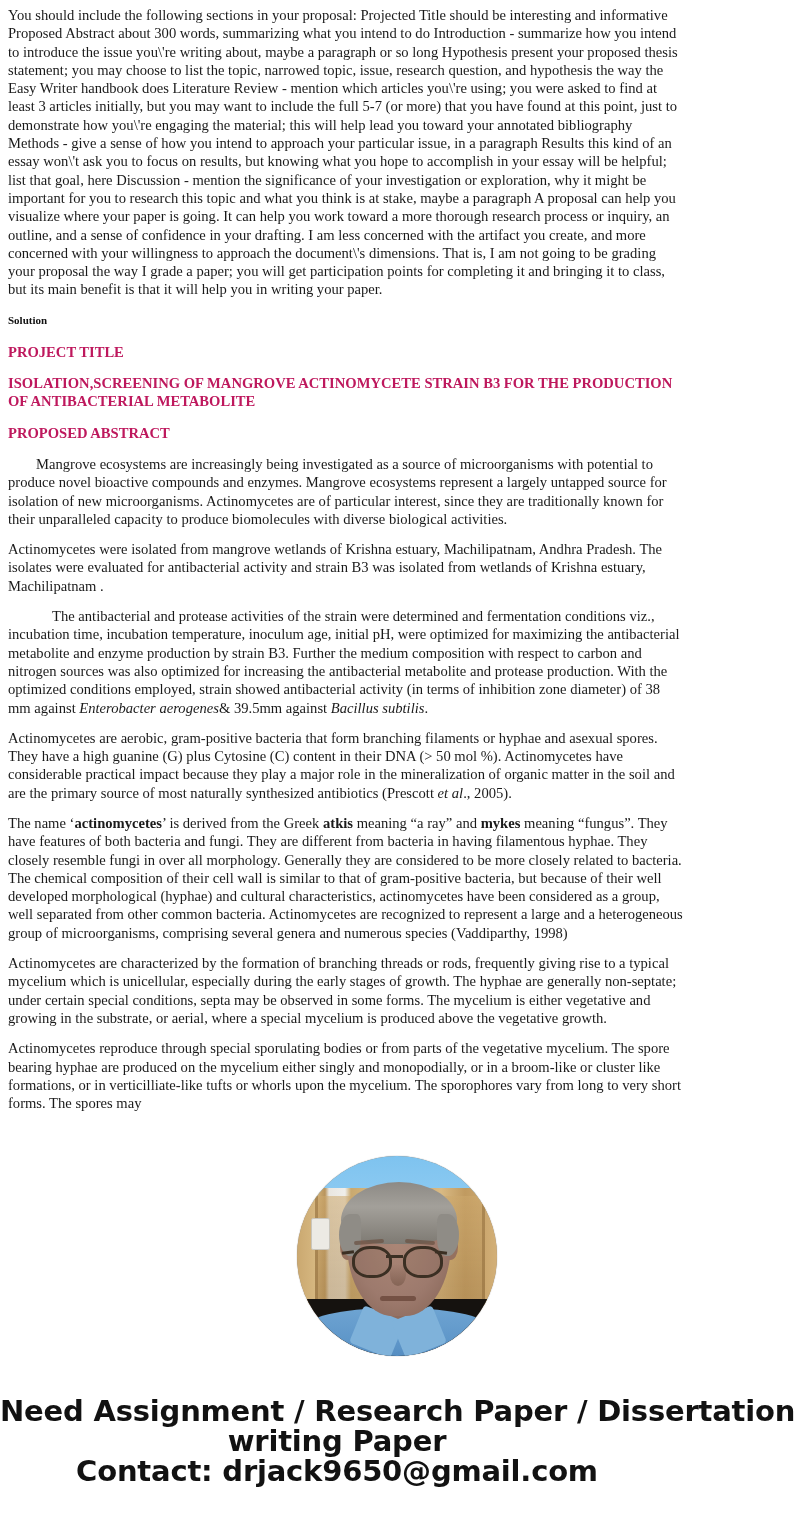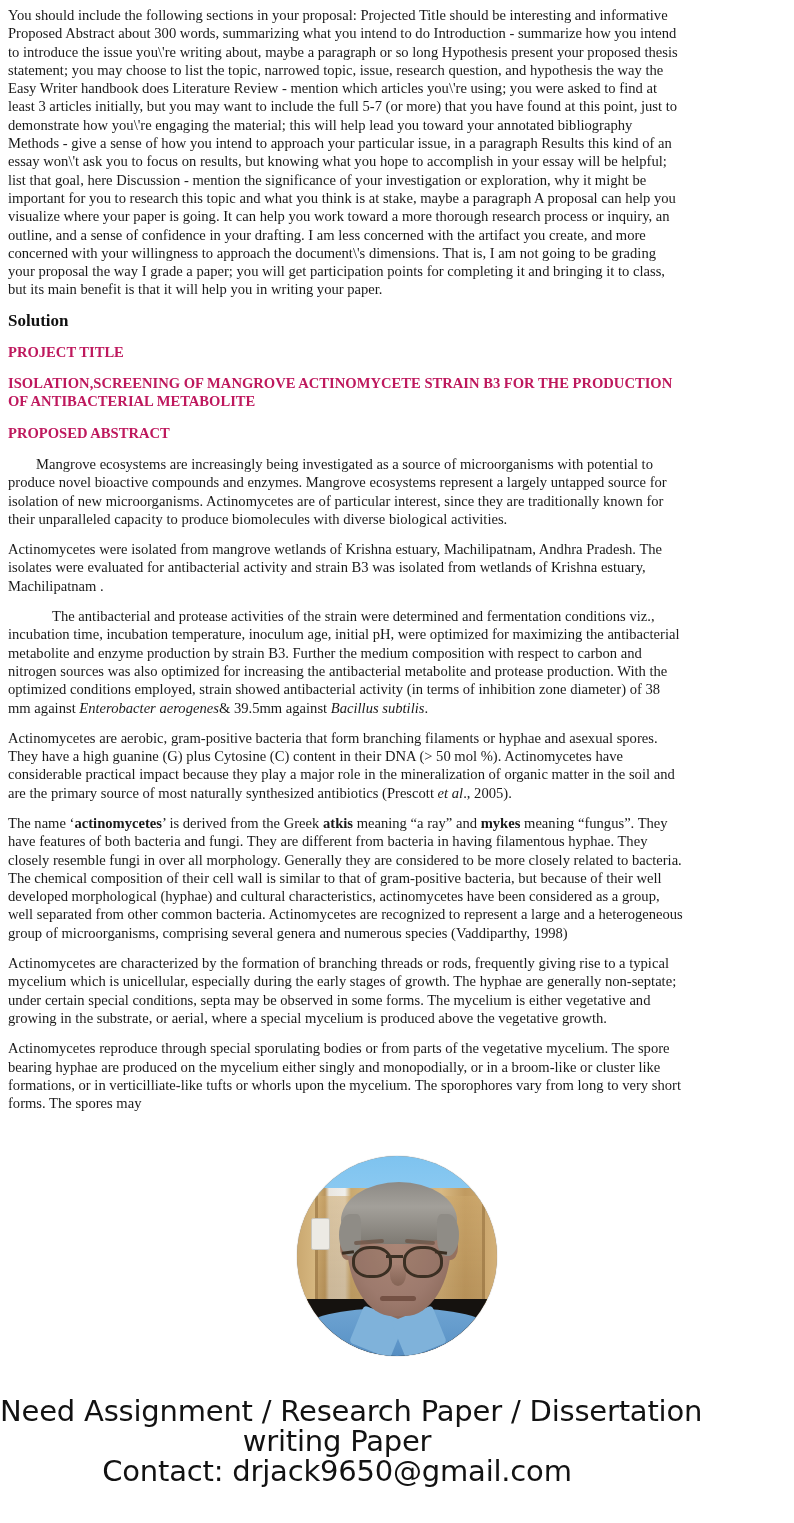--- a/index.html
+++ b/index.html
@@ -40,21 +40,21 @@
     text-align: left;
     color: #1a1a1a;
   }
   .para.indent {
     text-indent: 28px;
   }
   .para.indent-wide {
     text-indent: 44px;
   }
   h2.heading-solution {
-    font-size: 17px;
+    font-size: 11px;
     line-height: 19px;
     font-weight: bold;
     margin: 0 0 13px 0;
     color: #111;
   }
   h3.heading {
     font-size: 14.6px;
     line-height: 18.3px;
     font-weight: bold;
     margin: 0 0 13px 0;
@@ -265,21 +265,21 @@
   .ph-fl3 { top: 76px; }
 
   
   .footer {
     position: absolute;
     left: 0;
     top: 1396px;
     width: 674px;
     text-align: center;
     font-family: "DejaVu Sans", "Liberation Sans", sans-serif;
-    font-weight: normal;
+    font-weight: bold;
     font-size: 29px;
     line-height: 30px;
     color: #121212;
     letter-spacing: -0.2px;
   }
   .footer .line {
     display: block;
     white-space: nowrap;
   }
 </style>

